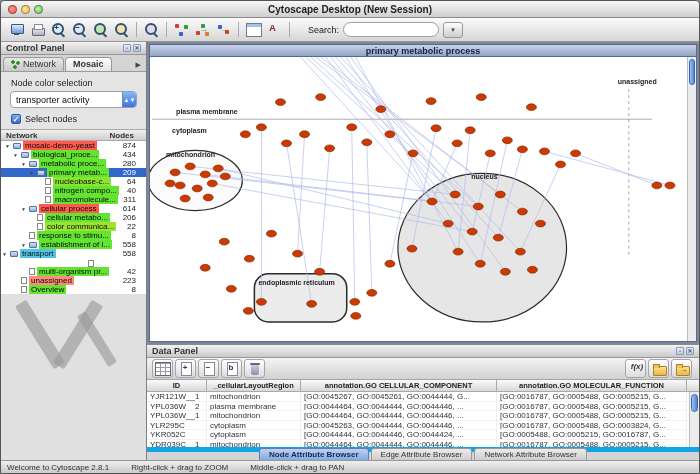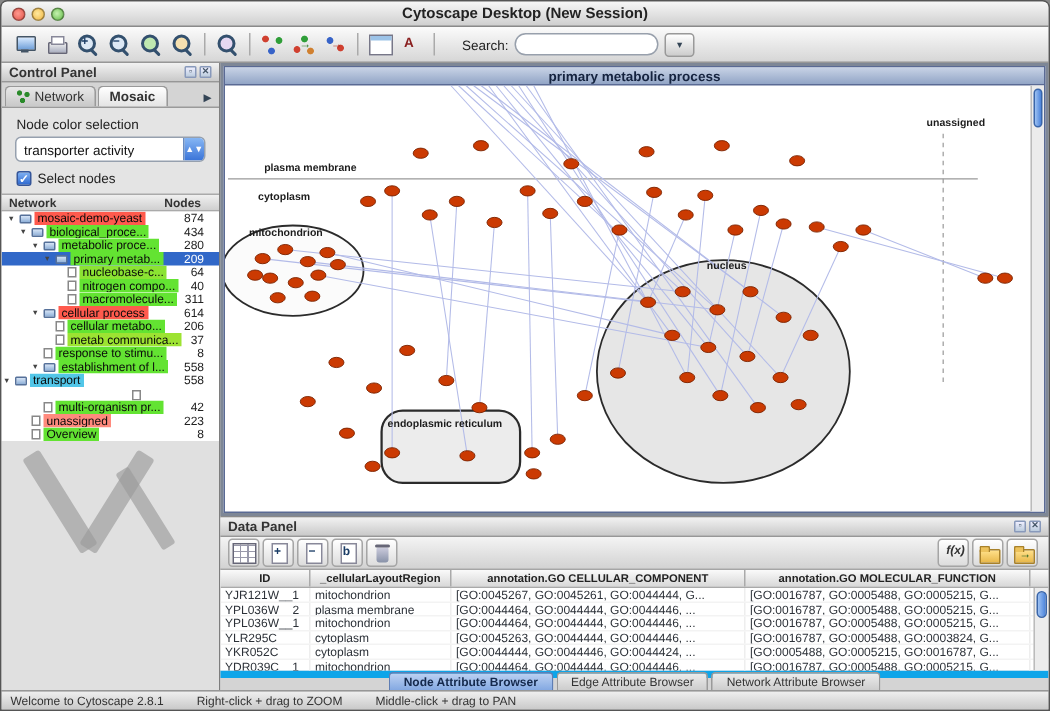--- a/index.html
+++ b/index.html
@@ -285,22 +285,22 @@
           </div>
           <div class="tree-row" style="padding-left: 27px;">
             <span class="tw"></span>
             <span class="leaf-ic"></span>
             <span class="tlabel" style="background: rgb(99, 227, 50);">cellular metabo...</span>
             <span class="tcount">206</span>
           </div>
           <div class="tree-row" style="padding-left: 27px;">
             <span class="tw"></span>
             <span class="leaf-ic"></span>
-            <span class="tlabel" style="background: rgb(157, 227, 50);">metab communica...</span>
-            <span class="tcount">37</span>
+            <span class="tlabel" style="background: rgb(157, 227, 50);">color communica...</span>
+            <span class="tcount">22</span>
           </div>
           <div class="tree-row" style="padding-left: 19px;">
             <span class="tw"></span>
             <span class="leaf-ic"></span>
             <span class="tlabel" style="background: rgb(99, 227, 50);">response to stimu...</span>
             <span class="tcount">8</span>
           </div>
           <div class="tree-row" style="padding-left: 19px;">
             <span class="tw">▼</span>
             <span class="fold-ic"></span>

